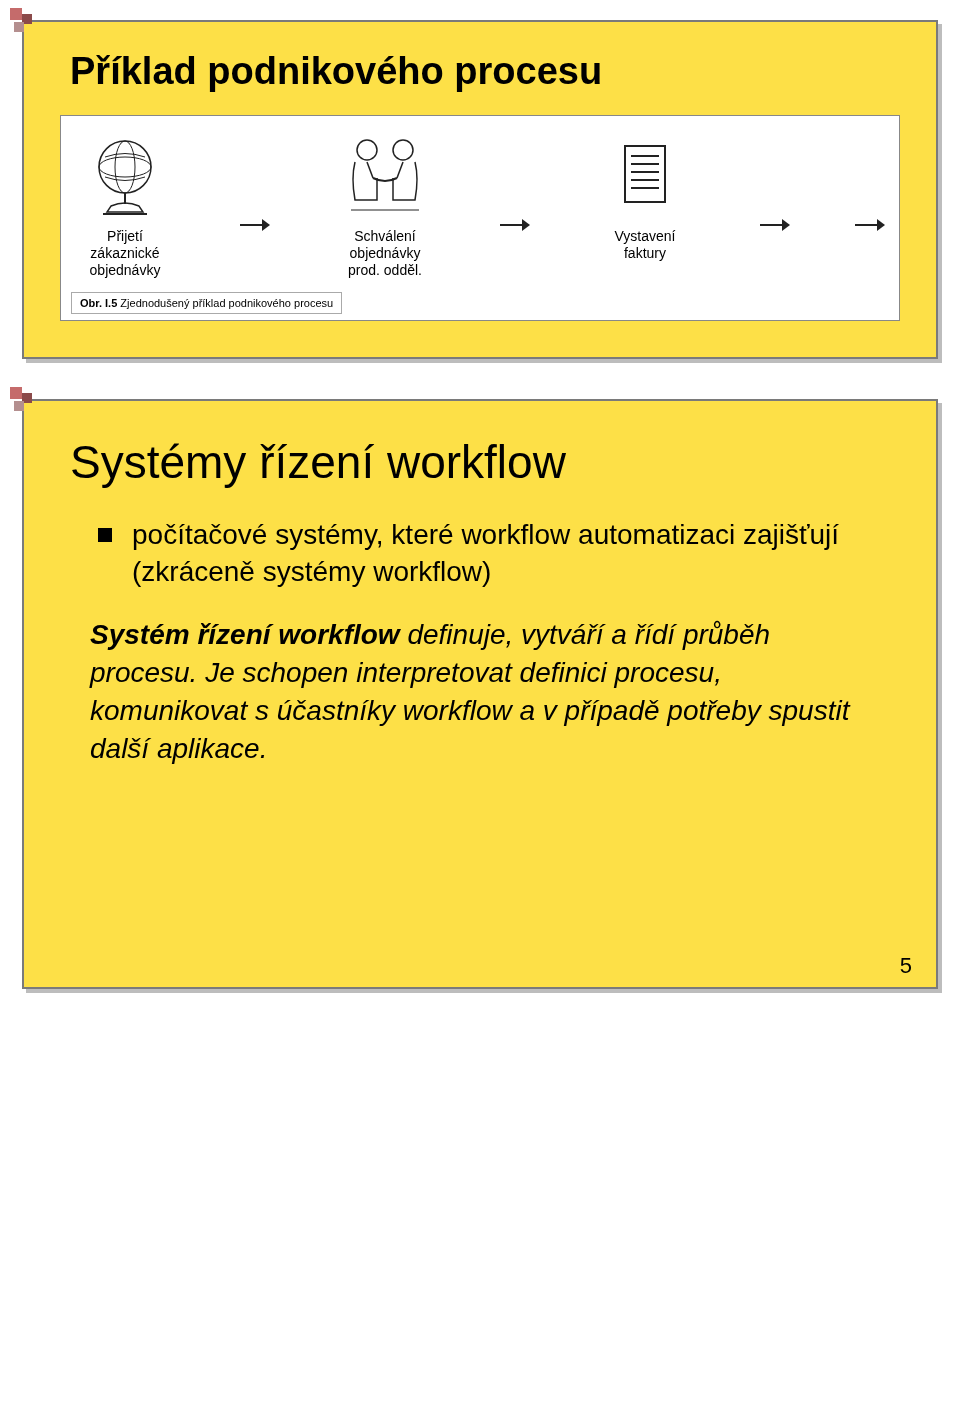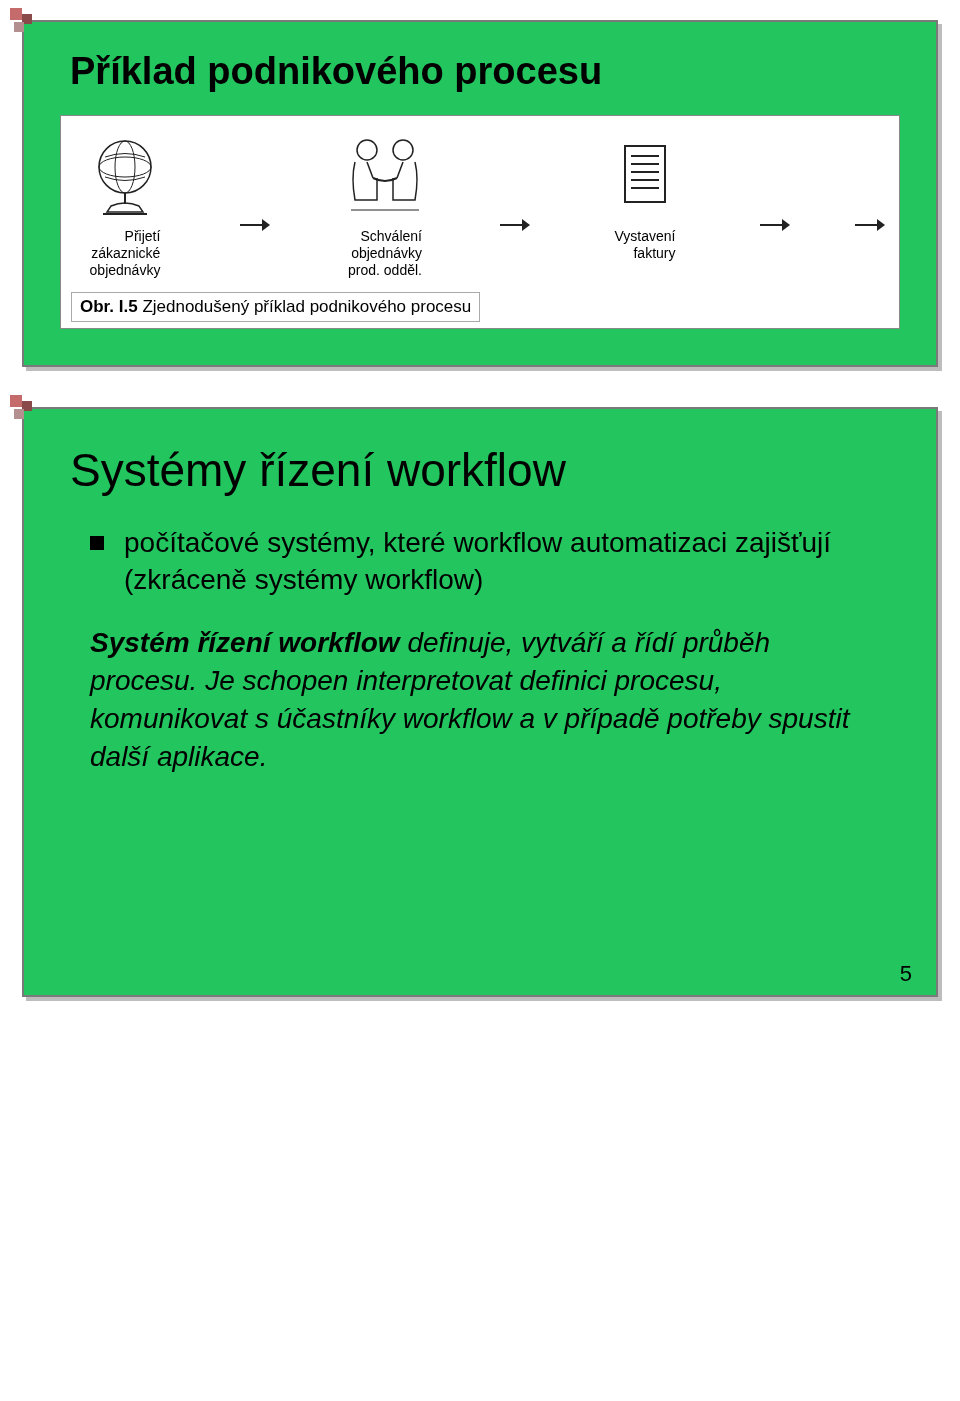--- a/index.html
+++ b/index.html
@@ -8,21 +8,21 @@
     padding: 20px 22px;
     background: #ffffff;
     font-family: Arial, Helvetica, sans-serif;
     color: #000;
     width: 960px;
   }
   .slide {
     position: relative;
     border: 2px solid #7a7a7a;
     box-shadow: 4px 4px 0 #bdbdbd;
-    background: #22c55e;
+    background: #fde047;
     margin-bottom: 40px;
     padding: 28px 36px 36px 36px;
   }
   
   .corner {
     position: absolute;
     left: -14px;
     top: -14px;
     width: 28px;
     height: 28px;
@@ -56,50 +56,50 @@
   }
   .step {
     display: flex;
     flex-direction: column;
     align-items: center;
     flex: 0 0 auto;
     min-width: 100px;
   }
   .step svg { display: block; }
   .step .caption {
-    text-align: right;
+    text-align: center;
     font-size: 14px;
     line-height: 1.2;
     margin-top: 6px;
     white-space: pre-line;
   }
   .arrow {
     align-self: center;
     margin-top: 40px;
   }
   .fig-caption-row {
     margin-top: 10px;
     border: 1px solid #aaa;
     padding: 4px 8px;
-    font-size: 17px;
+    font-size: 11px;
     display: inline-block;
     background: #fff;
   }
   .fig-caption-row b { font-weight: bold; }
 
   
   .slide2-title {
     font-size: 46px;
     font-weight: normal;
     margin: 6px 0 28px 10px;
   }
   ul.bullets {
     list-style: none;
     padding: 0 24px 0 30px;
-    margin: 0;
+    margin: 8px;
   }
   ul.bullets li {
     position: relative;
     font-size: 28px;
     line-height: 1.3;
     padding-left: 34px;
     margin-bottom: 22px;
   }
   ul.bullets li::before {
     content: "";

